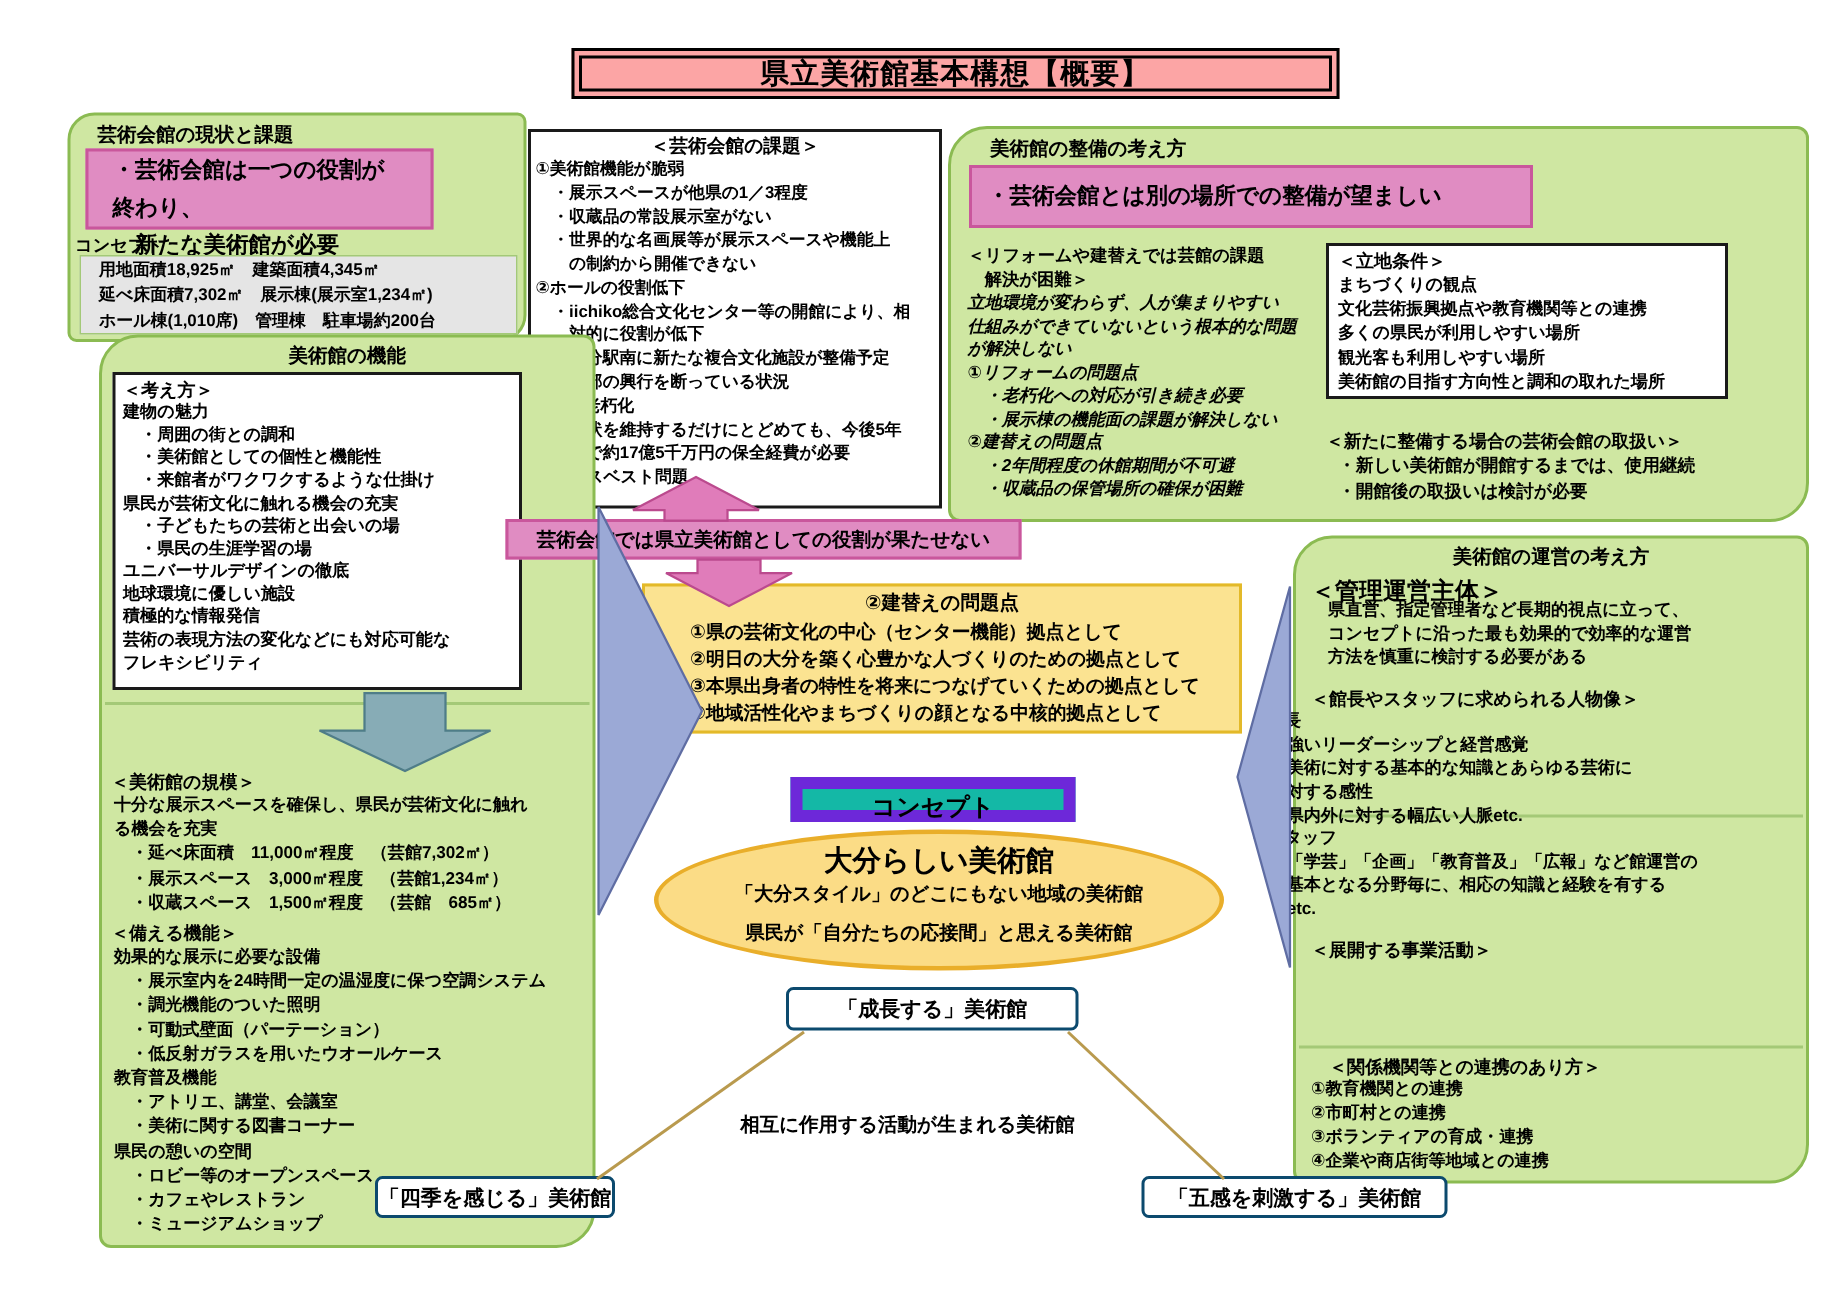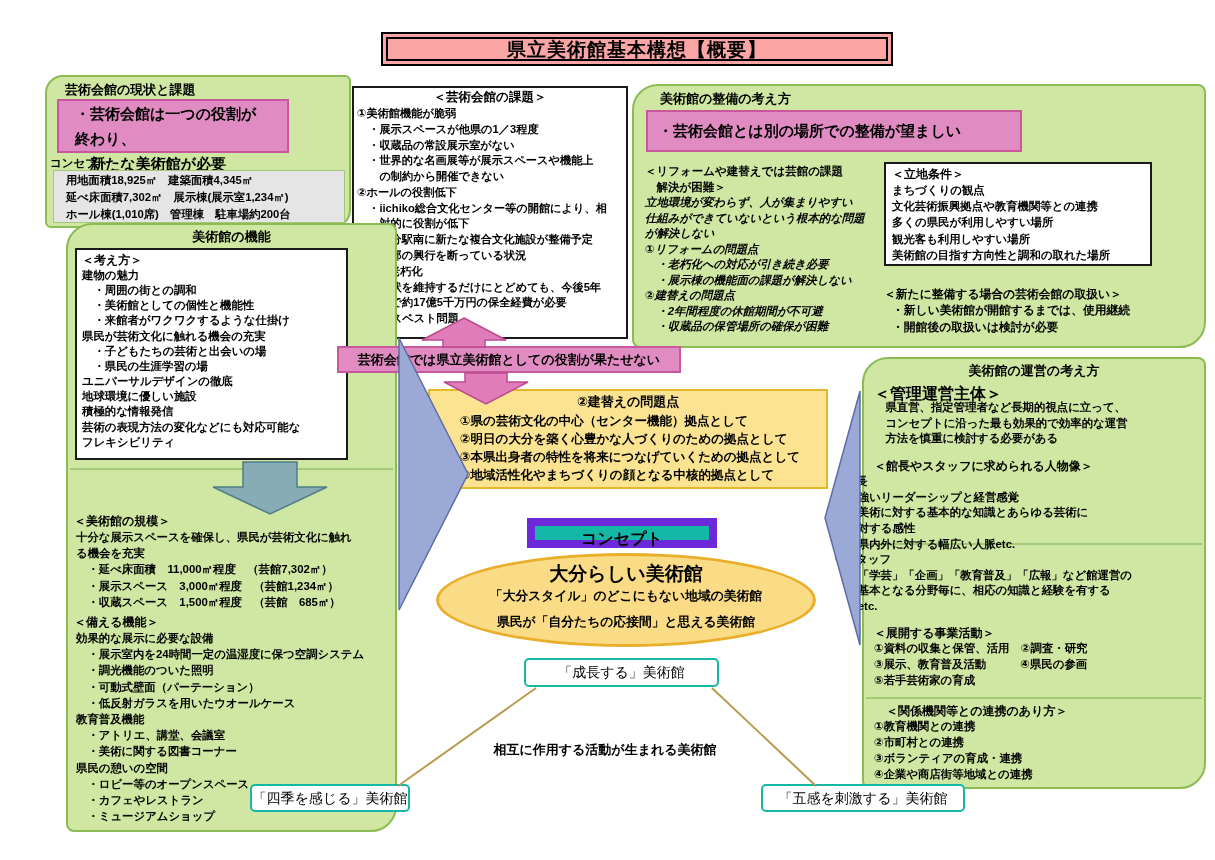--- a/index.html
+++ b/index.html
@@ -5,21 +5,21 @@
   *{box-sizing:border-box;margin:0;padding:0;}
   html,body{width:1215px;height:860px;}
   body{font-family:"Liberation Sans","DejaVu Sans",sans-serif;color:#000;background:#fff;}
   #canvas{position:relative;width:1215px;height:860px;background:#fff;overflow:hidden;}
   .abs{position:absolute;}
   .pre{white-space:pre-wrap;}
   .b{font-weight:bold;}
   .gbox{background:#cfe7a2;border:2px solid #8bbb52;border-radius:26px 8px 26px 8px;}
   .wbox{background:#fff;border:2px solid #1a1a1a;}
   .pink{background:#e08cc2;border:2px solid #c9579c;font-weight:bold;}
-  .gold{border:2px solid #14b8a6;background:#fff;border-radius:5px;text-align:center;font-weight:normal;}
+  .gold{border:2px solid #0c4a6e;background:#fff;border-radius:5px;text-align:center;font-weight:bold;}
   .divider{border-top:2px solid #a4c977;height:0;}
 
   #title-box{left:381px;top:32px;width:512px;height:34px;border:2px solid #000;background:#fca5a5;padding:3px;}
   #title-inner{border:2px solid #000;width:100%;height:100%;text-align:center;font-weight:bold;font-size:19px;line-height:21px;letter-spacing:1px;}
 
   #box-current{left:45px;top:75px;width:306px;height:153px;border-radius:18px 6px 18px 6px;}
   #current-header{left:65px;top:81px;font-size:13px;}
   #current-pink{left:57px;top:99px;width:232px;height:54px;font-size:15px;line-height:1.65;padding:1px 16px;}
   #scale-label{left:50px;top:156px;font-size:11.5px;}
   #scale-panel{left:53px;top:170px;width:292px;height:53px;background:#e5e5e5;border:1px solid #a3c978;font-size:11.3px;line-height:1.5;padding:1px 4px 1px 12px;}
@@ -190,23 +190,20 @@
   <div class="abs b pre" id="people-body">①館長
 　・強いリーダーシップと経営感覚
 　・美術に対する基本的な知識とあらゆる芸術に
 　　対する感性
 　・県内外に対する幅広い人脈etc.
 ②スタッフ
 　・「学芸」「企画」「教育普及」「広報」など館運営の
 　　基本となる分野毎に、相応の知識と経験を有する
 　　etc.</div>
   <div class="abs b" id="activities-header">＜展開する事業活動＞</div>
-  <div class="abs b pre" id="activities-body">①資料の収集と保管、活用　②調査・研究
-③展示、教育普及活動　　　④県民の参画
-⑤若手芸術家の育成</div>
   <div class="abs b" id="coop-header">＜関係機関等との連携のあり方＞</div>
   <div class="abs b pre" id="coop-body">①教育機関との連携
 ②市町村との連携
 ③ボランティアの育成・連携
 ④企業や商店街等地域との連携</div>
 
   <div class="abs pink" id="cannot-pink">芸術会館では県立美術館としての役割が果たせない</div>
   <div class="abs" id="role-box"></div>
   <div class="abs b" id="role-header">②建替えの問題点</div>
   <div class="abs pre" id="role-body">①県の芸術文化の中心（センター機能）拠点として

